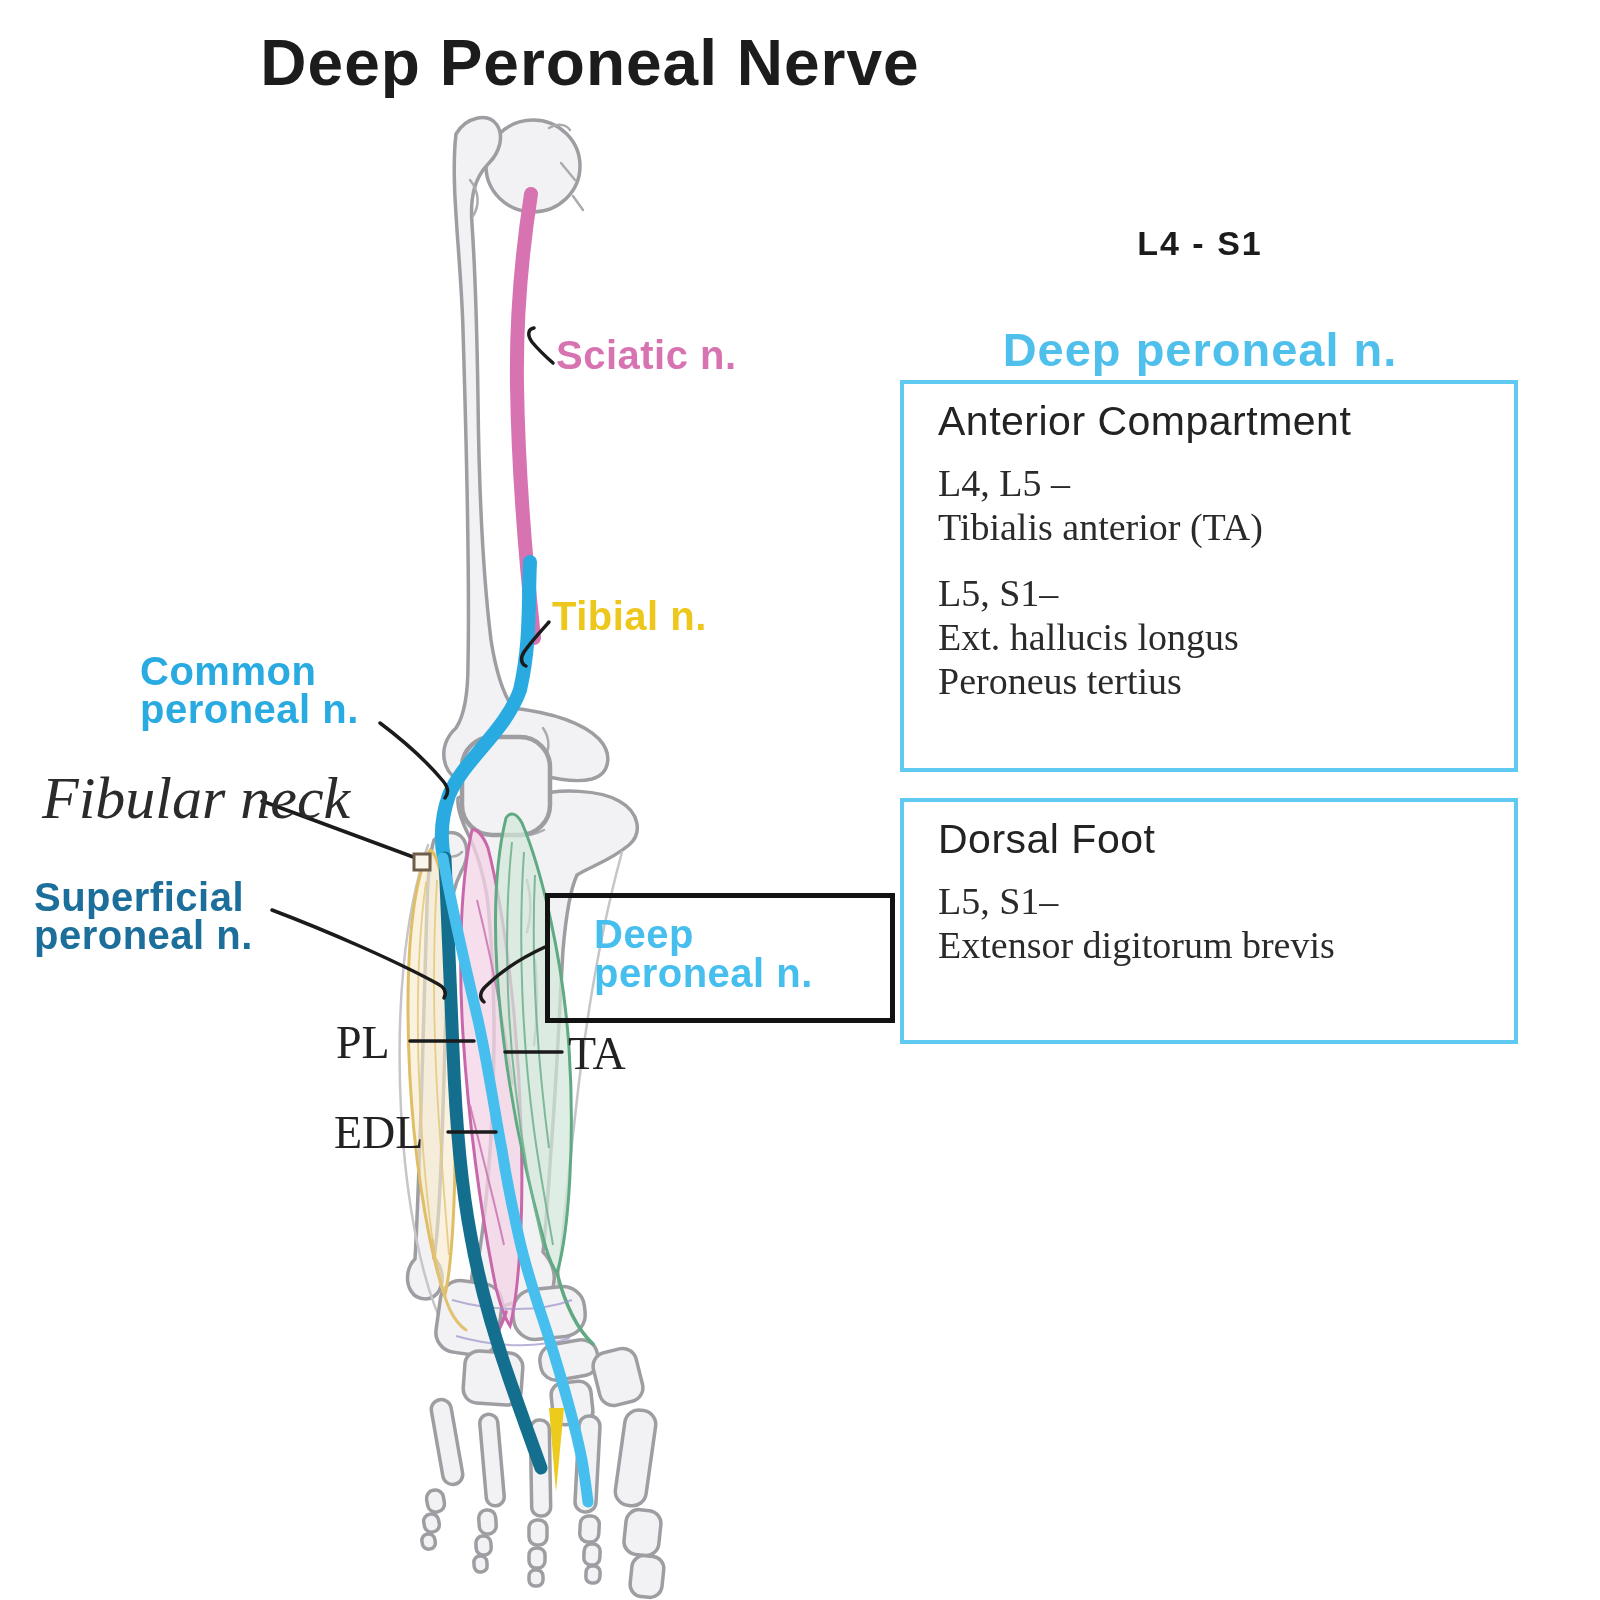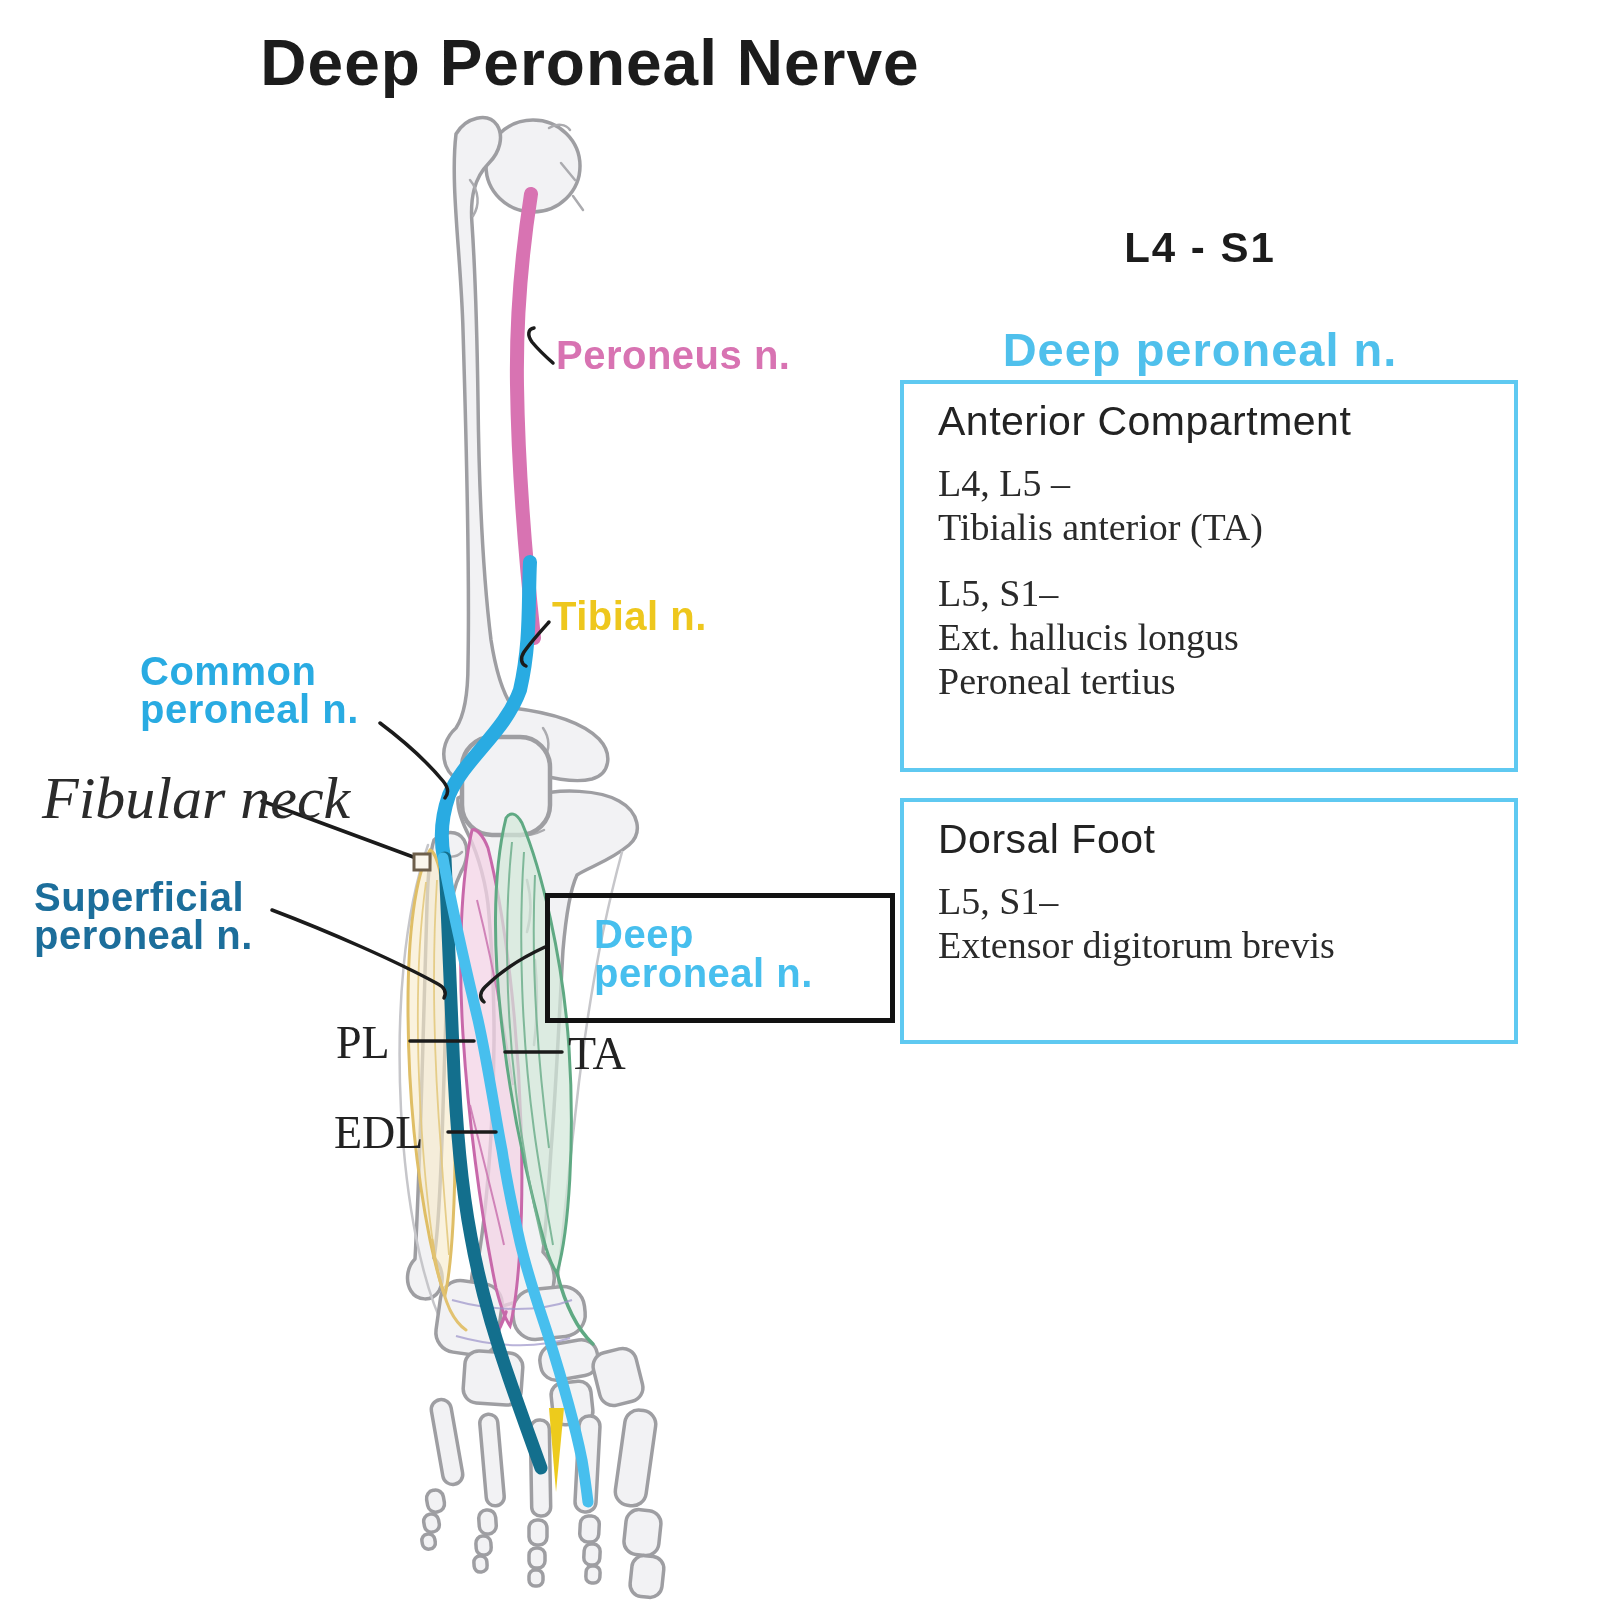--- a/index.html
+++ b/index.html
@@ -4,21 +4,21 @@
 <style>
   html,body{margin:0;padding:0;background:#ffffff;}
   #canvas{position:relative;width:1600px;height:1600px;background:#ffffff;overflow:hidden;
           font-family:"Liberation Sans",sans-serif;}
   #anatomy{position:absolute;left:0;top:0;}
 
   
   .title{position:absolute;left:0;top:26px;width:1180px;text-align:center;
          font-size:64px;font-weight:600;letter-spacing:1px;color:var(--text_dark);}
   .roots{position:absolute;left:950px;top:224px;width:500px;text-align:center;
-         font-size:42px;font-weight:600;letter-spacing:2px;color:var(--text_dark);}
+         font-size:34px;font-weight:600;letter-spacing:2px;color:var(--text_dark);}
   .nerve-heading{position:absolute;left:950px;top:322px;width:500px;text-align:center;
          font-size:47px;font-weight:600;letter-spacing:1px;color:var(--heading_blue);}
 
   .info-box{position:absolute;left:900px;width:618px;box-sizing:border-box;
             border:4px solid var(--box_border_blue);background:transparent;padding:14px 34px;}
   #box-anterior{top:380px;height:392px;}
   #box-dorsal{top:798px;height:246px;}
   .box-heading{font-size:41px;font-weight:500;letter-spacing:0.5px;color:#232323;margin:0 0 16px 0;}
   .muscle-group{font-family:"Liberation Serif","DejaVu Serif",serif;font-size:38px;
                 line-height:1.16;color:#2a2a2a;margin:0 0 22px 0;}
@@ -222,33 +222,33 @@
 
   <div class="info-box" id="box-anterior">
     <div class="box-heading">Anterior Compartment</div>
     <div class="muscle-group">
       <div>L4, L5 –</div>
       <div>Tibialis anterior (TA)</div>
     </div>
     <div class="muscle-group">
       <div>L5, S1–</div>
       <div>Ext. hallucis longus</div>
-      <div>Peroneal tertius</div>
+      <div>Peroneus tertius</div>
     </div>
   </div>
 
   <div class="info-box" id="box-dorsal">
     <div class="box-heading">Dorsal Foot</div>
     <div class="muscle-group">
       <div>L5, S1–</div>
       <div>Extensor digitorum brevis</div>
     </div>
   </div>
 
-  <div class="diagram-label lbl-sciatic">Peroneus n.</div>
+  <div class="diagram-label lbl-sciatic">Sciatic n.</div>
   <div class="diagram-label lbl-tibial">Tibial n.</div>
 
   <div class="diagram-label lbl-common">
     <div>Common</div>
     <div>peroneal n.</div>
   </div>
 
   <div class="lbl-fibular diagram-label">Fibular neck</div>
 
   <div class="diagram-label lbl-superficial">

